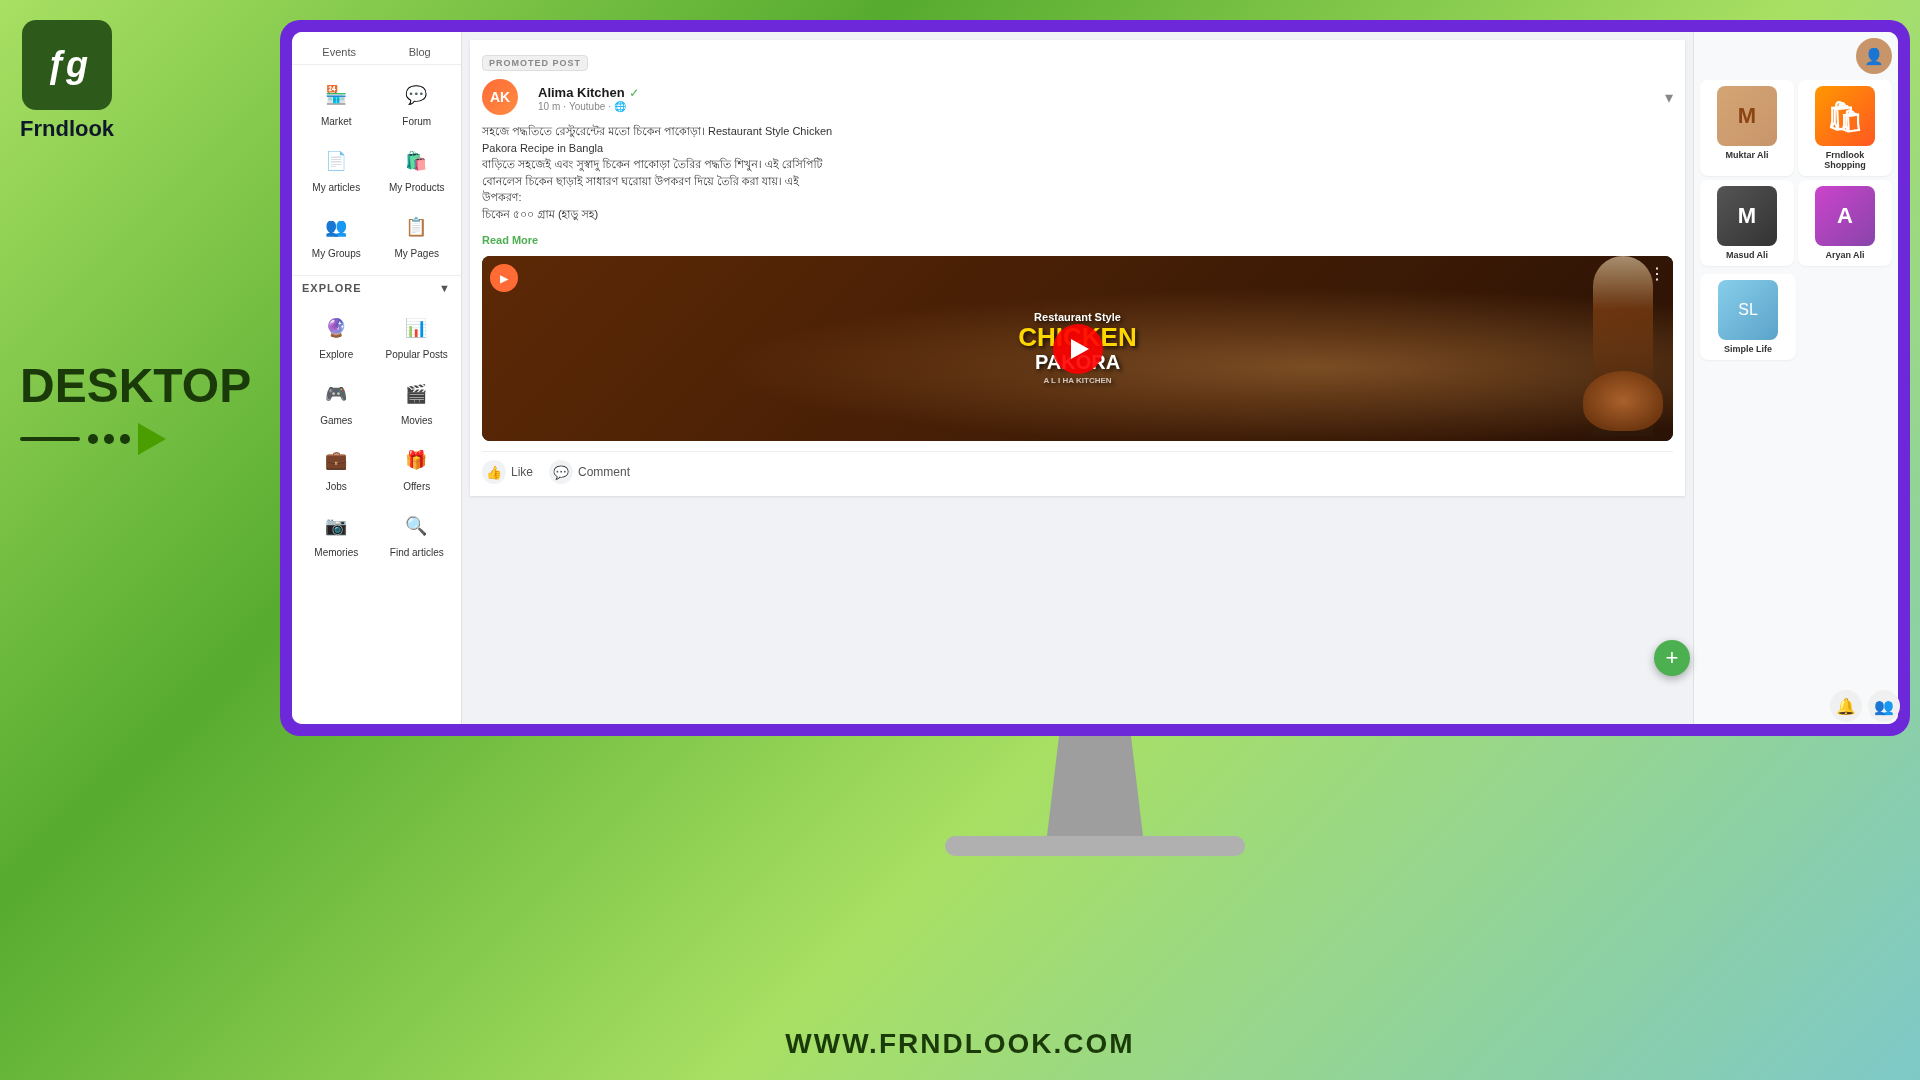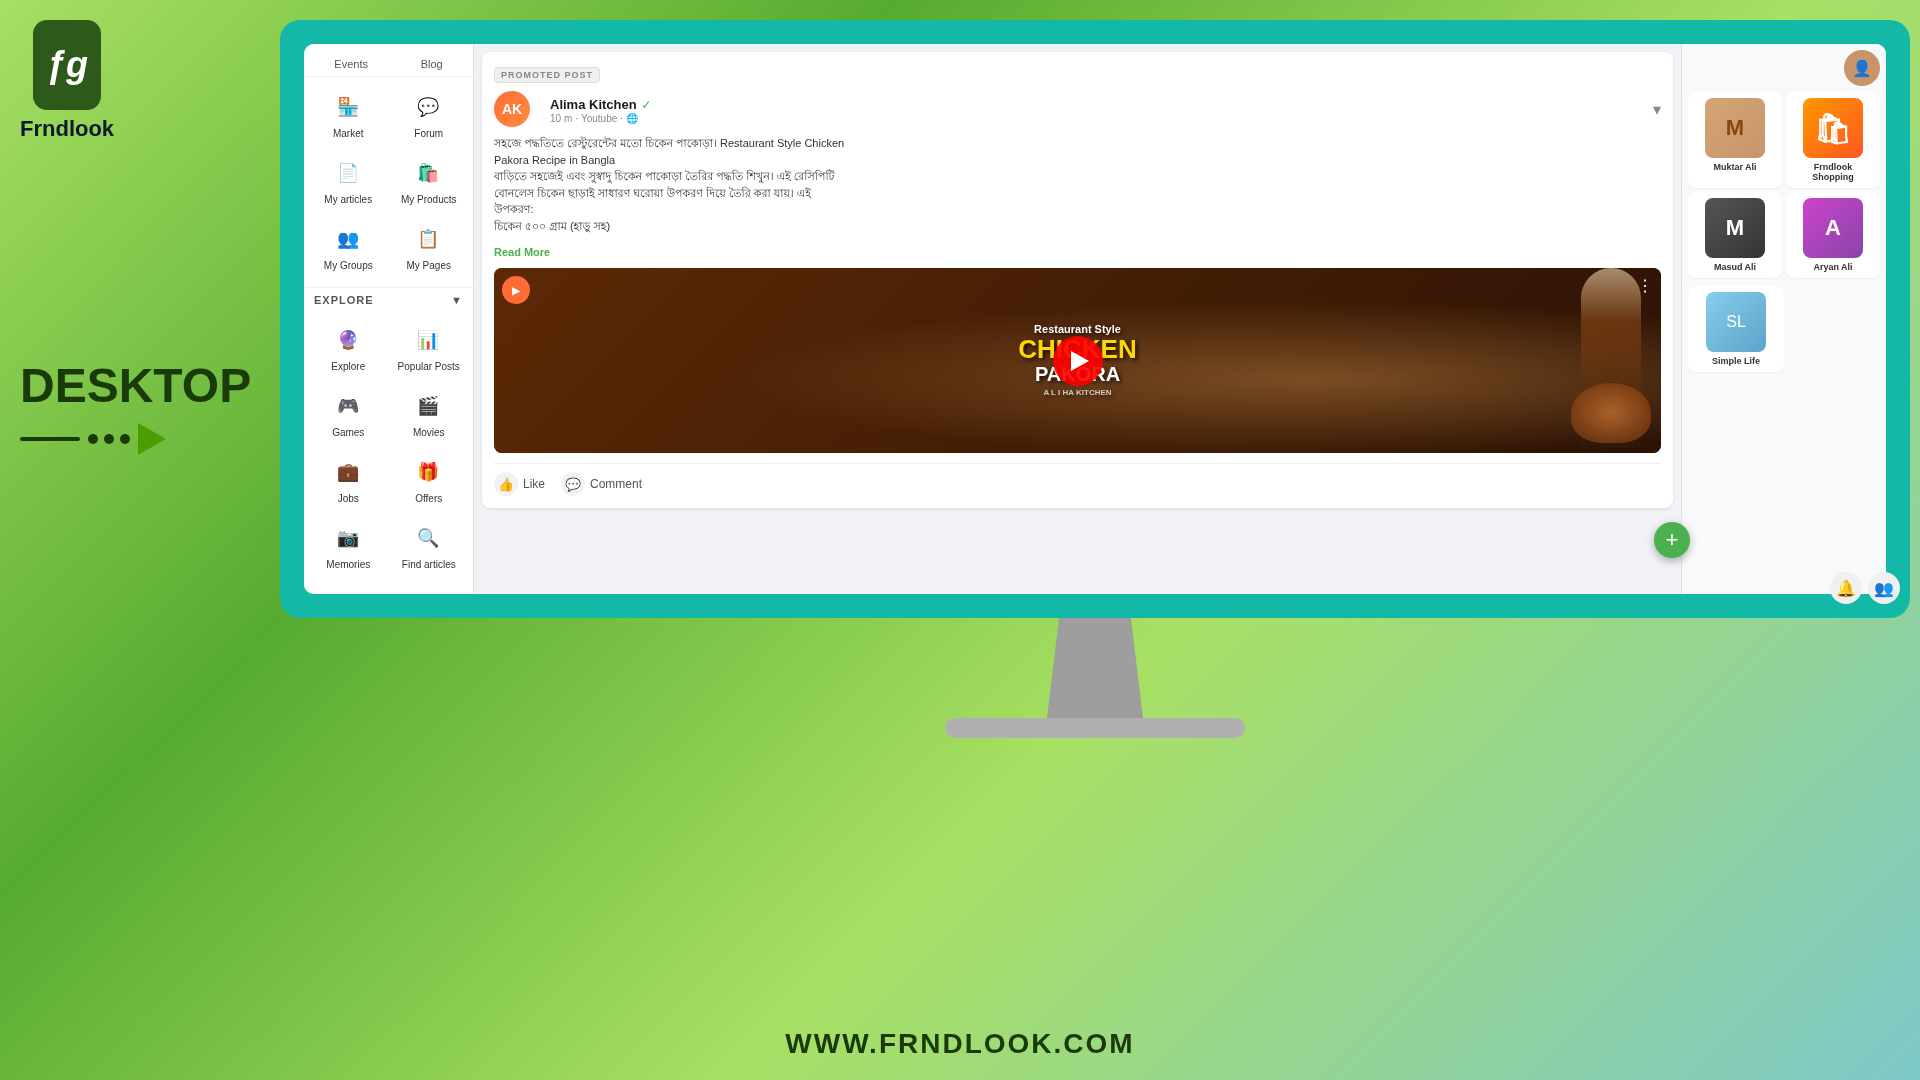--- a/index.html
+++ b/index.html
@@ -15,21 +15,21 @@
     
     .brand-logo {
       position: absolute;
       top: 20px;
       left: 20px;
       display: flex;
       flex-direction: column;
       align-items: center;
     }
     .brand-logo-box {
-      width: 68px;
+      width: 90px;
       height: 90px;
       background: #2d5a1b;
       border-radius: 14px;
       display: flex;
       align-items: center;
       justify-content: center;
       color: #fff;
       font-size: 36px;
       font-weight: bold;
       font-style: italic;
@@ -95,24 +95,24 @@
 
     
     .monitor-wrapper {
       position: absolute;
       top: 20px;
       left: 280px;
       right: 10px;
       bottom: 60px;
     }
     .monitor-outer {
-      background: #14b8a6;
+      background: #6d28d9;
       border-radius: 20px;
-      padding: 24px;
-      height: 598px;
+      padding: 12px;
+      height: 716px;
       position: relative;
     }
     .monitor-screen {
       background: #f0f2f5;
       border-radius: 10px;
       height: 100%;
       overflow: hidden;
       display: flex;
     }
     .monitor-stand {
@@ -208,21 +208,21 @@
 
     
     .app-main {
       flex: 1;
       overflow-y: auto;
       padding: 8px;
       background: #f0f2f5;
     }
     .post-card {
       background: #fff;
-      border-radius: 8px;
+      border-radius: 1px;
       padding: 12px;
       box-shadow: 0 1px 3px rgba(0,0,0,0.1);
     }
     .promoted-badge {
       display: inline-block;
       background: #f0f0f0;
       border: 1px solid #ddd;
       border-radius: 4px;
       font-size: 9px;
       color: #888;

